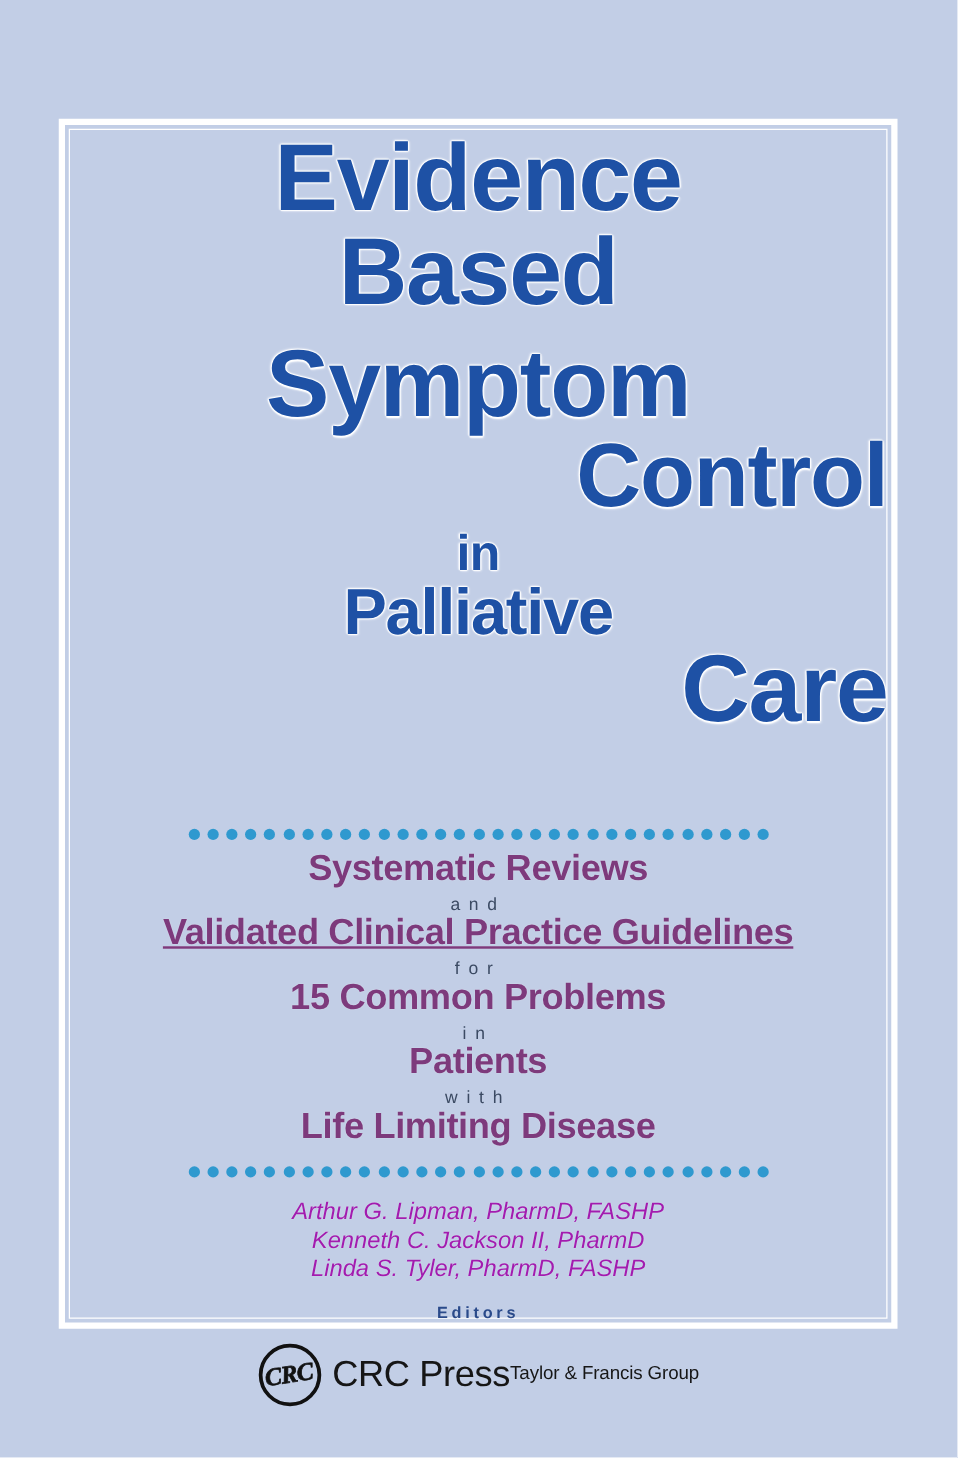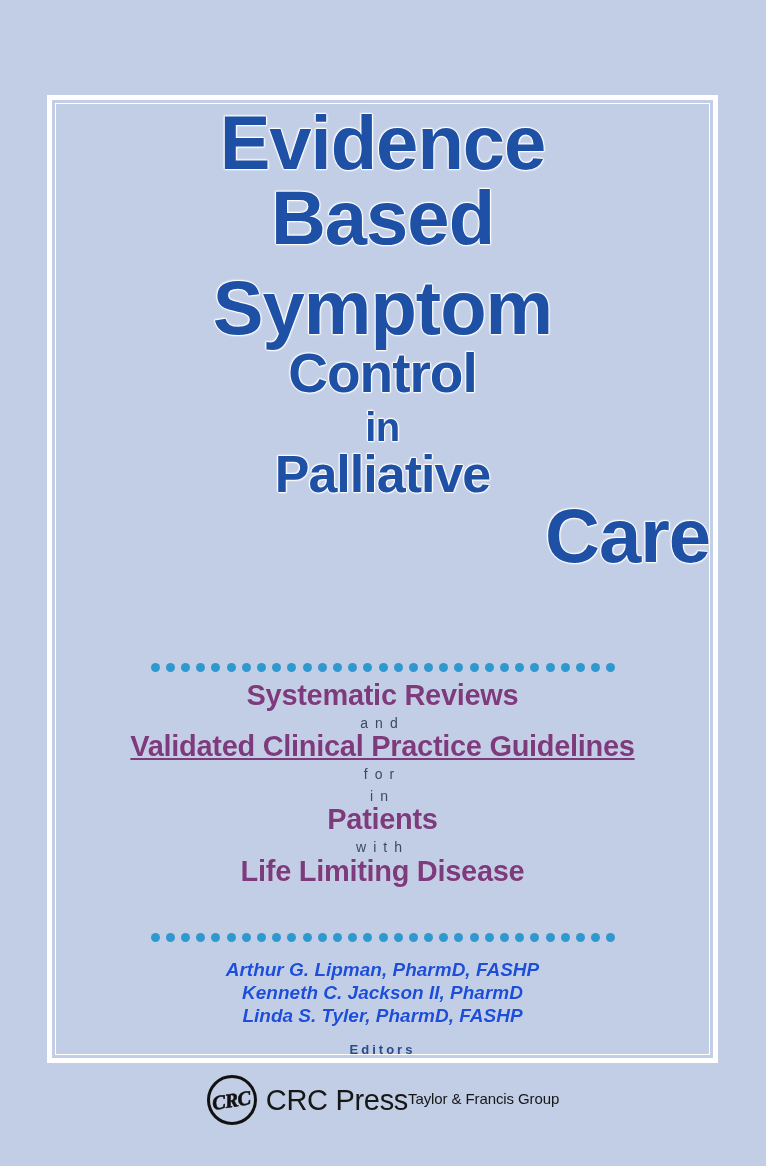--- a/index.html
+++ b/index.html
@@ -57,21 +57,21 @@
       1px 0 1px #ffffff,
       -1px 0 1px #ffffff,
       0 1px 1px #ffffff,
       0 -1px 1px #ffffff,
       1px 1px 2px #eef2fa,
       -1px -1px 2px #eef2fa;
   }
   .t-evidence   { font-size: 76px; }
   .t-based      { font-size: 76px; margin-top: 4px; }
   .t-symptom    { font-size: 76px; margin-top: 20px; }
-  .t-control    { font-size: 55px; margin-top: 4px; }
+  .t-control    { font-size: 72px; margin-top: 4px; text-align: right; }
   .t-in         { font-size: 40px; margin-top: 10px; letter-spacing: -0.5px; }
   .t-palliative { font-size: 52px; margin-top: 4px; }
   .t-care       { font-size: 76px; margin-top: 2px; text-align: right; }
 
   
   .dot-rule {
     position: absolute;
     left: 0;
     width: 100%;
     height: 12px;
@@ -123,24 +123,24 @@
 
   
   .editors-block {
     position: absolute;
     left: 55px;
     top: 958px;
     width: 655px;
     text-align: center;
   }
   .editor-name {
-    color: #1d4ed8;
+    color: #a21caf;
     font-size: 19px;
     font-style: italic;
-    font-weight: bold;
+    font-weight: normal;
     line-height: 1.22;
     letter-spacing: 0px;
     text-shadow: 0 0 1px rgba(255,255,255,0.5);
   }
   .editors-label {
     color: #2a4a8a;
     font-size: 13px;
     font-weight: bold;
     letter-spacing: 3px;
     margin-top: 14px;
@@ -253,20 +253,21 @@
       <span class="dot" style="background: rgb(47, 153, 207);"></span>
       <span class="dot" style="background: rgb(47, 153, 207);"></span>
       <span class="dot" style="background: rgb(47, 153, 207);"></span>
     </div>
 
   <div class="subtitle-block">
     <div class="sub-major sub-l1">Systematic Reviews</div>
     <div class="sub-connector">and</div>
     <div class="sub-major sub-l2">Validated Clinical Practice Guidelines</div>
     <div class="sub-connector">for</div>
+    <div class="sub-major sub-l3">15 Common Problems</div>
     <div class="sub-connector">in</div>
     <div class="sub-major sub-l4">Patients</div>
     <div class="sub-connector">with</div>
     <div class="sub-major sub-l5">Life Limiting Disease</div>
   </div>
 
   <div class="dot-rule dot-rule-bottom">
       <span class="dot" style="background: rgb(47, 153, 207);"></span>
       <span class="dot" style="background: rgb(47, 153, 207);"></span>
       <span class="dot" style="background: rgb(47, 153, 207);"></span>

